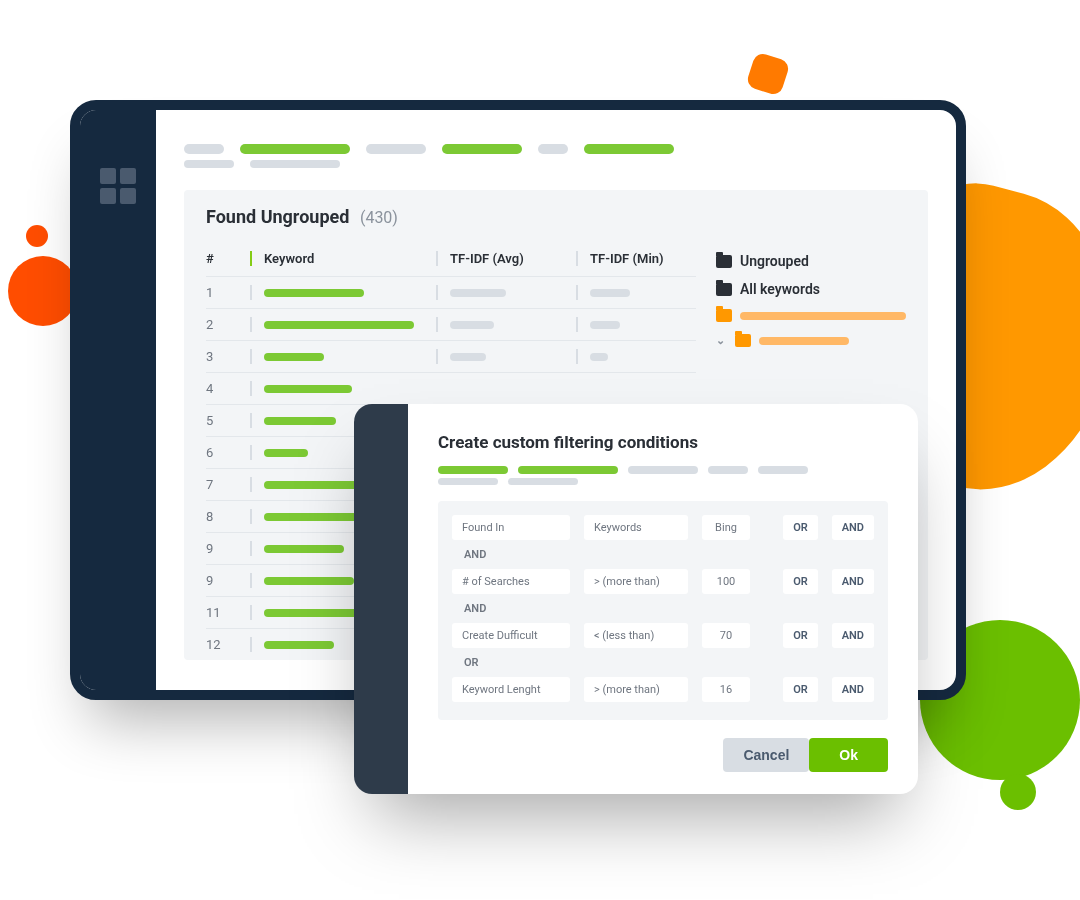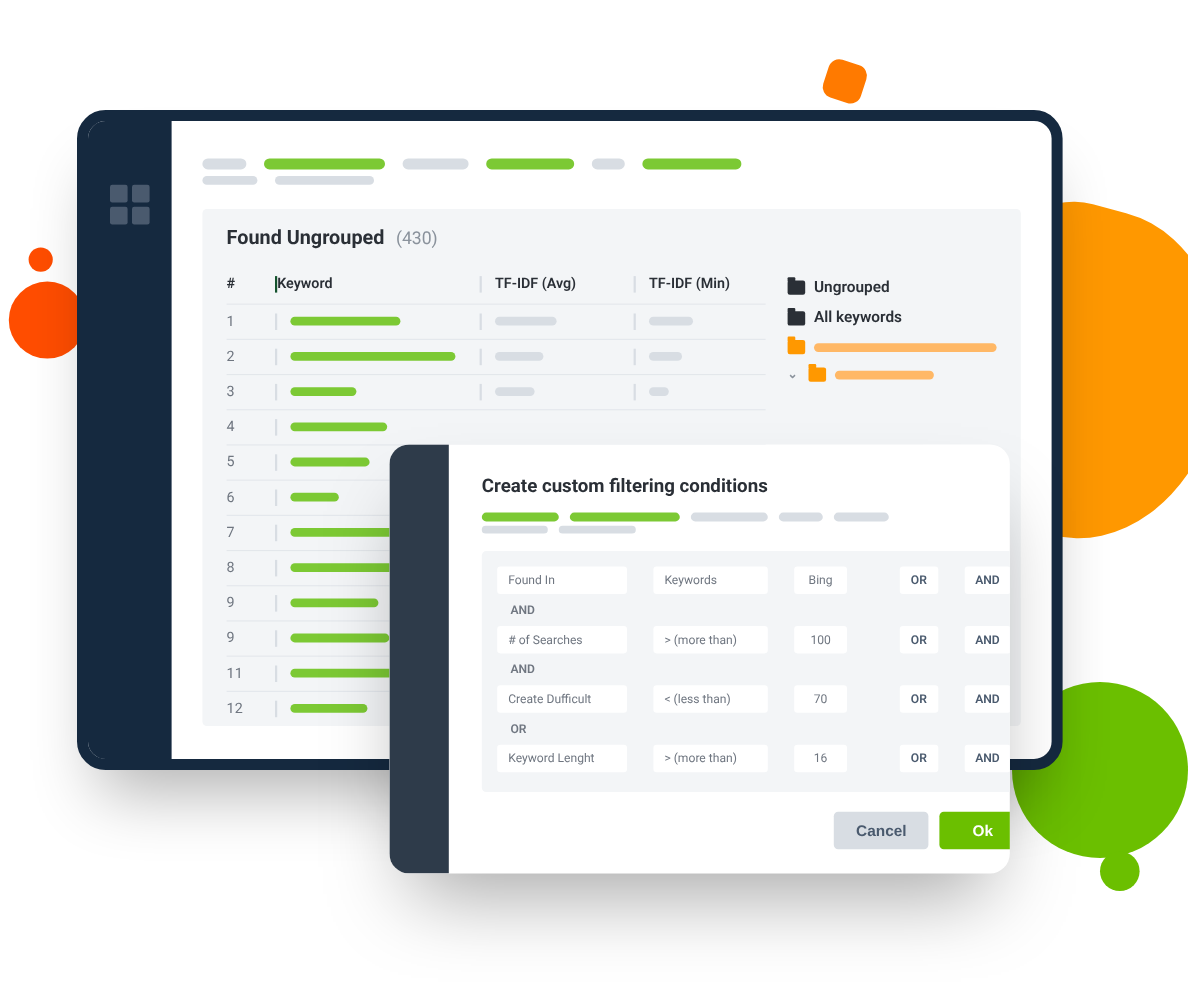--- a/index.html
+++ b/index.html
@@ -30,21 +30,21 @@
   .crumbs2 { display:flex; gap:16px; margin-bottom:22px; }
 
   .panel { background:#f3f5f7; border-radius:4px; padding:16px 22px 0 22px; }
   .panel-title { font-size:18px; font-weight:700; color:#2a2f36; }
   .panel-title .count { color:#8a929c; font-weight:400; font-size:16px; margin-left:6px; }
 
   .panel-content { display:flex; margin-top:18px; gap:20px; }
   .table-area { flex:1; }
   .th-row { display:flex; font-size:13px; font-weight:600; color:#2a2f36; padding:6px 0 10px 0; }
   .th-num { width:44px; }
-  .th-kw { flex:1; border-left:2px solid #14532d; }
+  .th-kw { flex:1; border-left:2px solid #84cc16; padding-left:12px; }
   .th-avg { width:140px; border-left:2px solid #d8dde3; padding-left:12px; }
   .th-min { width:120px; border-left:2px solid #d8dde3; padding-left:12px; }
 
   .tbl-row { display:flex; align-items:center; border-top:1px solid #e3e7eb; height:32px; font-size:13px; color:#6f7680; }
   .td-num { width:44px; }
   .td-kw { flex:1; border-left:2px solid #d8dde3; padding-left:12px; }
   .td-avg { width:140px; border-left:2px solid #d8dde3; padding-left:12px; }
   .td-min { width:120px; border-left:2px solid #d8dde3; padding-left:12px; }
   .bar { height:8px; border-radius:4px; display:inline-block; }
   .bar.green { background:#7cc934; }
@@ -61,29 +61,29 @@
 
   
   .modal-wrap { position:absolute; top:404px; left:322px; width:564px; background:#fff; border-radius:18px; box-shadow:0 40px 70px -20px rgba(0,0,0,0.35); display:flex; overflow:hidden;margin-left:32px; }
   .modal-sidebar { width:54px; background:#2e3b4a; flex-shrink:0; }
   .modal-body { flex:1; padding:28px 30px 22px 30px; }
   .modal-title { font-size:17px; font-weight:700; color:#2a2f36; margin-bottom:14px; }
   .modal-crumbs { display:flex; gap:10px; flex-wrap:wrap; margin-bottom:4px; }
   .modal-crumbs2 { display:flex; gap:10px; margin-bottom:16px; }
 
   .cond-panel { background:#f3f5f7; border-radius:4px; padding:14px 14px; }
-  .cond-row { display:flex; gap:24px; align-items:center; margin-bottom:4px; }
+  .cond-row { display:flex; gap:14px; align-items:center; margin-bottom:4px; }
   .chip { background:#fff; border-radius:3px; padding:6px 10px; font-size:11px; color:#6f7680; white-space:nowrap; }
   .chip.field { width:118px; }
   .chip.op { width:104px; }
   .chip.val { width:48px; text-align:center; }
   .chip.btn { font-weight:600; color:#4a5a6e; padding:6px 10px; cursor:pointer; }
   .joiner { font-size:11px; font-weight:600; color:#6f7680; padding:4px 0 8px 12px; }
 
-  .modal-actions { display:flex; justify-content:flex-end; gap:10px; margin-top:18px; }
+  .modal-actions { display:flex; justify-content:flex-end; margin-top:18px; }
   .btn-cancel { background:#d8dde3; color:#4a5a6e; font-size:14px; font-weight:600; border:none; border-radius:4px; padding:9px 20px; cursor:pointer; }
   .btn-ok { background:#6bbf00; color:#fff; font-size:14px; font-weight:600; border:none; border-radius:4px; padding:9px 30px; cursor:pointer; }
 </style>
 </head>
 <body>
 
 <div class="blob-orange-sq"></div>
 <div class="blob blob-red-sm"></div>
 <div class="blob-red-half"></div>
 <div class="blob-orange-big"></div>

